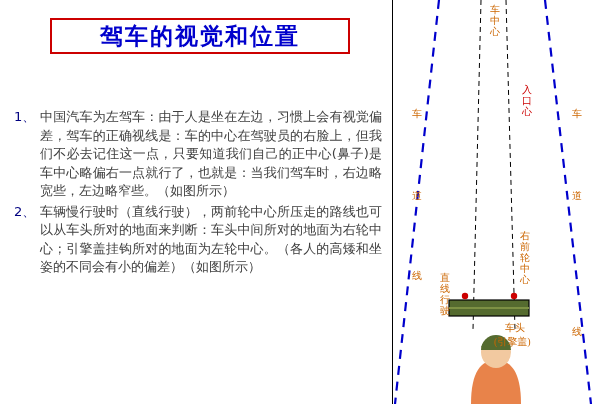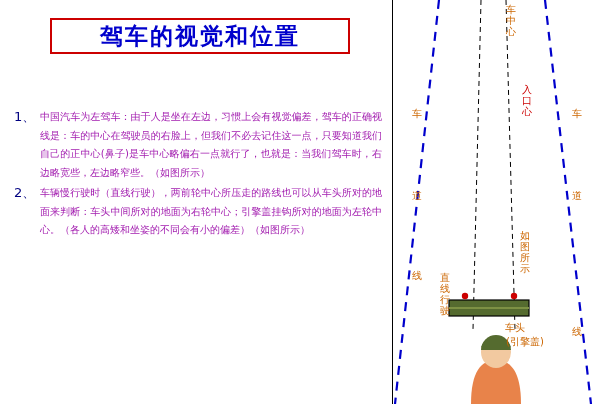--- a/index.html
+++ b/index.html
@@ -58,22 +58,22 @@
   }
   .para-num {
     color: #000080;
     font-size: 13px;
     line-height: 18px;
     width: 26px;
     flex: 0 0 26px;
     text-align: left;
   }
   .para-body {
-    color: #a21caf;
-    font-size: 10px;
+    color: #404040;
+    font-size: 13px;
     line-height: 18.5px;
     text-align: justify;
     flex: 1 1 auto;
   }
 
   
   .divider {
     position: absolute;
     left: 392px;
     top: 0px;
@@ -100,33 +100,34 @@
     font-size: 10px;
     line-height: 11px;
     width: 12px;
     text-align: center;
     letter-spacing: 0px;
   }
   .dlabel.red { color: #cc0000; }
   .dlabel.horiz {
     width: auto;
     white-space: nowrap;
+    font-family: Liberation Serif, serif;
   }
-  .lbl-center-top { left: 96px; top: 4px; margin-left: 16px; }
+  .lbl-center-top { left: 96px; top: 4px; }
   .lbl-entry { left: 96px; top: 84px; margin-left: 32px; }
   .lbl-che-left { left: 18px; top: 108px; }
   .lbl-dao-left { left: 18px; top: 190px; }
   .lbl-xian-left { left: 18px; top: 270px; }
   .lbl-che-right { left: 178px; top: 108px; }
   .lbl-dao-right { left: 178px; top: 190px; }
   .lbl-xian-right { left: 178px; top: 326px; }
   .lbl-right-wheel { left: 126px; top: 230px; }
   .lbl-left-wheel { left: 46px; top: 272px; }
   .lbl-head { left: 112px; top: 322px; }
-  .lbl-hood { left: 113px; top: 336px; }
+  .lbl-hood { left: 101px; top: 336px; }
 </style>
 </head>
 <body>
 
 <div id="page">
 
   <div class="title-box">
     <span class="title-text">驾车的视觉和位置</span>
   </div>
 
@@ -170,20 +171,20 @@
     <div class="dlabel red lbl-entry">入口心</div>
 
     <div class="dlabel lbl-che-left">车</div>
     <div class="dlabel lbl-dao-left">道</div>
     <div class="dlabel lbl-xian-left">线</div>
 
     <div class="dlabel lbl-che-right">车</div>
     <div class="dlabel lbl-dao-right">道</div>
     <div class="dlabel lbl-xian-right">线</div>
 
-    <div class="dlabel lbl-right-wheel">如图所示</div>
+    <div class="dlabel lbl-right-wheel">右前轮中心</div>
     <div class="dlabel lbl-left-wheel">直线行驶</div>
 
     <div class="dlabel horiz lbl-head">车头</div>
     <div class="dlabel horiz lbl-hood">(引擎盖)</div>
   </div>
 
 </div>
 
 </body></html>

